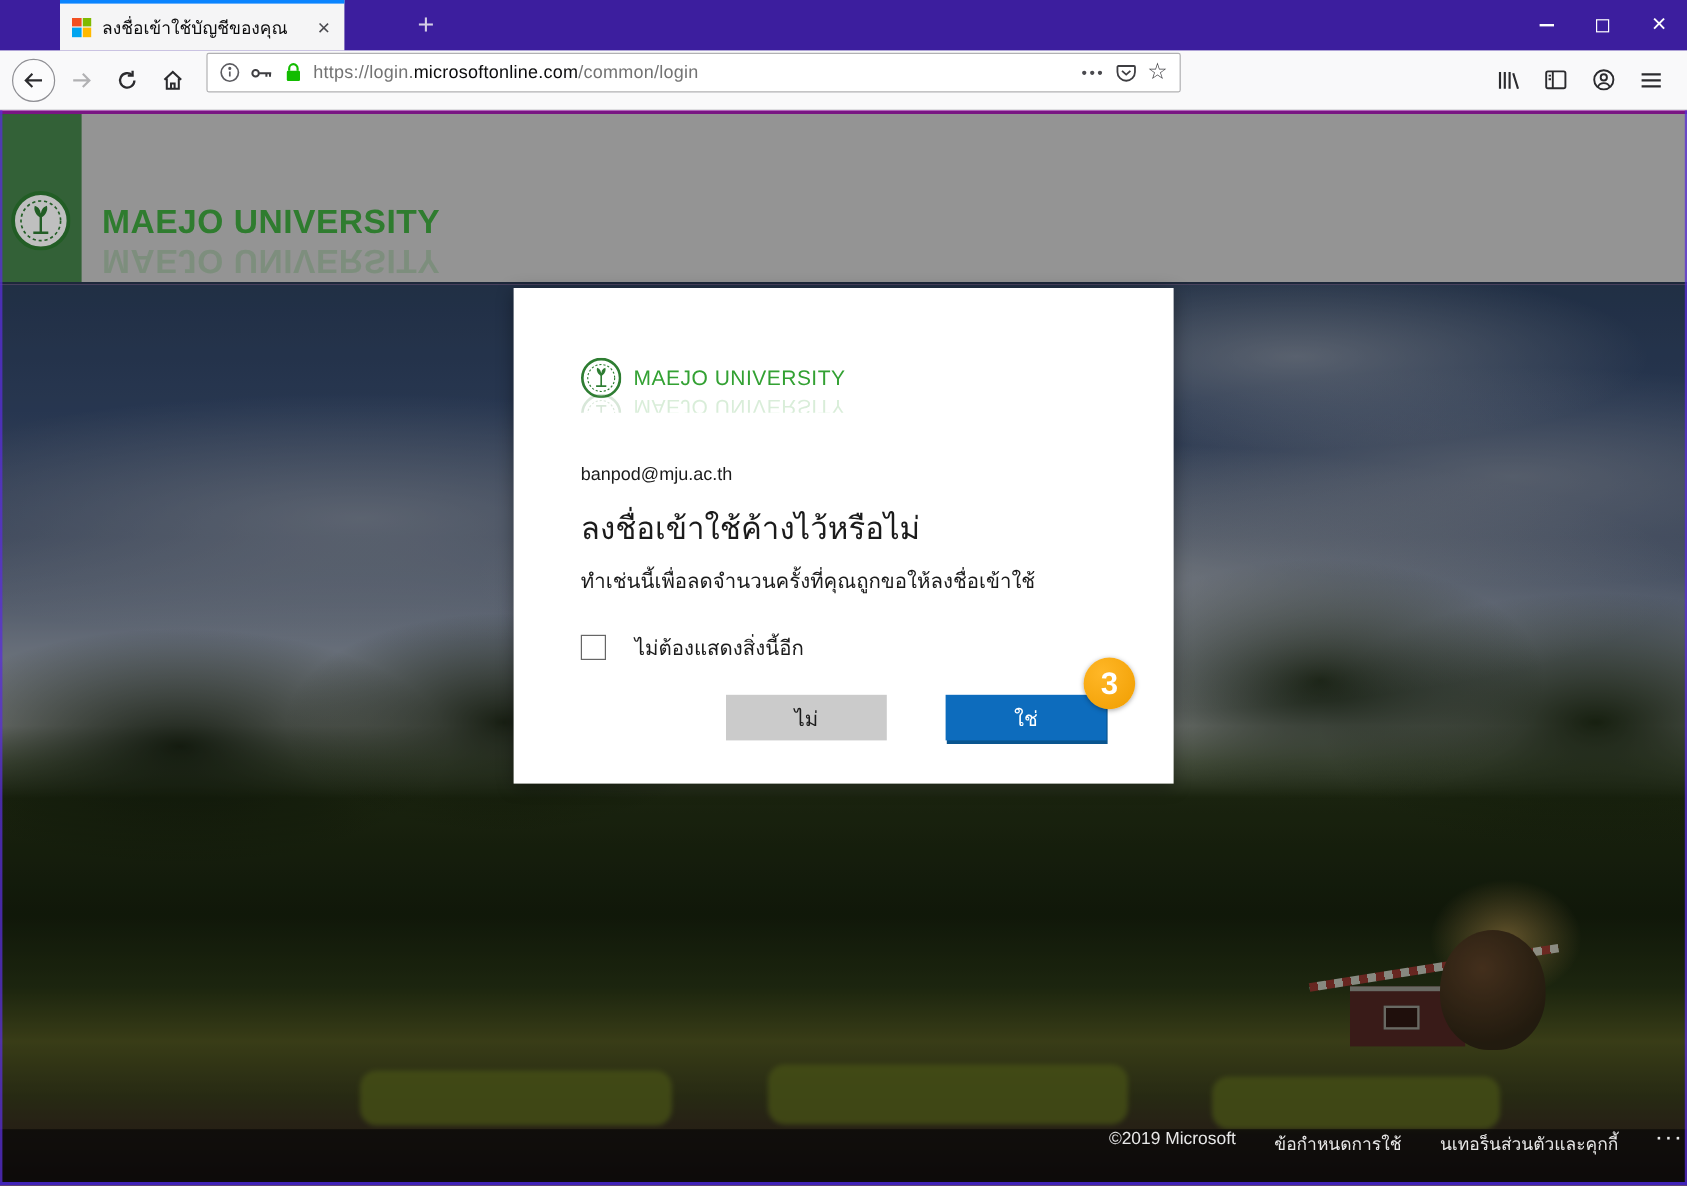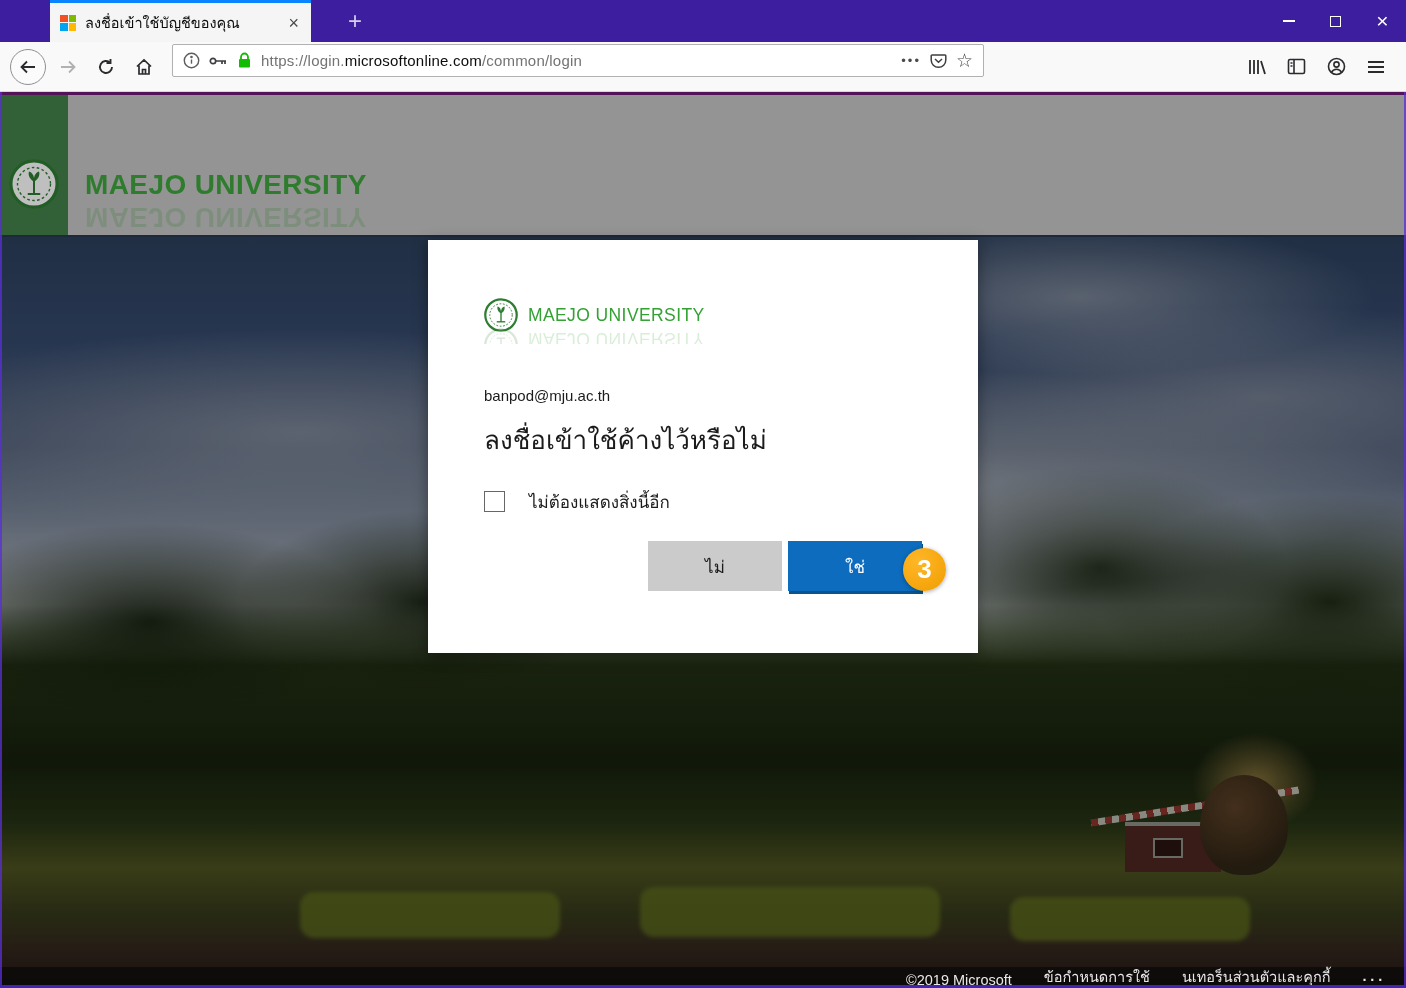--- a/index.html
+++ b/index.html
@@ -2,21 +2,21 @@
 <html><head>
 <meta charset="utf-8">
 <style>
   html,body{margin:0;padding:0;background:#222;}
   *{box-sizing:border-box;}
   .window{position:relative;width:1406px;height:988px;overflow:hidden;background:#fff;
           font-family:"Liberation Sans","DejaVu Sans",sans-serif;-webkit-font-smoothing:antialiased;}
 
   
   .titlebar{position:relative;height:42px;background:#3c1e9e;}
-  .tab{position:absolute;left:50px;top:0;width:261px;height:42px;background:#f5f5f6;
+  .tab{position:absolute;left:50px;top:0;width:237px;height:42px;background:#f5f5f6;
        border-top:3px solid #0a84ff;display:flex;align-items:center;gap:9px;padding:0 10px;}
   .ms-logo{width:16px;height:16px;display:grid;grid-template-columns:7.5px 7.5px;grid-template-rows:7.5px 7.5px;gap:1px;flex:none;}
   .ms-logo i{display:block;}
   .ms-logo i:nth-child(1){background:#f25022;}
   .ms-logo i:nth-child(2){background:#7fba00;}
   .ms-logo i:nth-child(3){background:#00a4ef;}
   .ms-logo i:nth-child(4){background:#ffb900;}
   .tab-title{flex:1;font-size:14.5px;color:#0c0c0d;white-space:nowrap;overflow:hidden;}
   .tab-close{color:#4a4a4f;font-size:18px;line-height:1;padding:0 2px;cursor:default;}
   .newtab{position:absolute;left:336px;top:0;width:38px;height:42px;display:flex;align-items:center;
@@ -37,21 +37,21 @@
   .urlbar{flex:1;max-width:812px;height:33px;background:#fff;border:1px solid #b1b1b3;border-radius:2px;
           display:flex;align-items:center;gap:9px;padding:0 10px;margin:0 10px 12px 6px;}
   .ub-icon{flex:none;display:flex;align-items:center;color:#5c5c61;}
   .url{flex:1;font-size:15px;white-space:nowrap;overflow:hidden;letter-spacing:.2px;}
   .u-gray{color:#737373;} .u-dark{color:#0c0c0d;}
   .dots{color:#4a4a4f;font-size:13px;letter-spacing:2px;flex:none;}
   .star{color:#3e3e42;font-size:19px;flex:none;line-height:1;}
   .right-icons{display:flex;align-items:center;gap:8px;margin-left:auto;padding-right:4px;}
 
   
-  .page{position:absolute;top:92px;left:0;right:0;bottom:0;background:#701a75;overflow:hidden;}
+  .page{position:absolute;top:92px;left:0;right:0;bottom:0;background:#a21caf;overflow:hidden;}
 
   .photo{position:absolute;left:0;top:145px;right:0;bottom:0;background:
     radial-gradient(90px 70px at 1255px 545px, rgba(216,170,92,.55), transparent 70%),
     radial-gradient(420px 110px at 1080px 60px,  rgba(205,205,205,.45), transparent 70%),
     radial-gradient(520px 130px at 1260px 160px, rgba(188,188,188,.4),  transparent 70%),
     radial-gradient(620px 150px at 300px 195px,  rgba(172,176,182,.5),  transparent 70%),
     radial-gradient(720px 160px at 900px 245px,  rgba(192,194,192,.55), transparent 70%),
     radial-gradient(260px 140px at 1100px 330px, rgba(20,32,12,.95),  transparent 72%),
     radial-gradient(320px 150px at 1330px 365px, rgba(24,36,14,.95),  transparent 72%),
     radial-gradient(260px 130px at 420px 365px,  rgba(18,28,10,.9),   transparent 70%),
@@ -73,39 +73,39 @@
   .strip svg{position:absolute;left:9px;top:64px;}
   .mh-title{position:absolute;left:85px;top:74px;font-size:28px;font-weight:600;color:#3fa63f;letter-spacing:.4px;white-space:nowrap;}
   .mh-title.reflect{top:106px;transform:scaleY(-1);opacity:.22;}
 
   .wedge{position:absolute;left:0;top:268px;width:212px;height:628px;background:#4f9f31;
          clip-path:polygon(0 0,205px 157px,93px 628px,0 628px);}
   .wedge span{position:absolute;left:2px;font-size:27px;color:#d2d2d2;letter-spacing:1px;white-space:nowrap;}
 
   .dim{position:absolute;inset:0;background:rgba(0,0,0,.25);}
 
-  .pfooter{position:absolute;left:0;right:0;bottom:0;height:21px;background:rgba(8,8,8,.72);
-           display:flex;align-items:flex-end;justify-content:flex-end;gap:32px;padding:0 20px;
+  .pfooter{position:absolute;left:0;right:0;bottom:0;height:47px;background:rgba(8,8,8,.72);
+           display:flex;align-items:flex-start;justify-content:flex-end;gap:32px;padding:0 2px;
            color:#e8e8e8;font-size:14.5px;}
   .pfooter a{color:#e8e8e8;text-decoration:none;}
   .pfooter .more{letter-spacing:3px;font-weight:700;}
 
   
   .dialog{position:absolute;left:428px;top:148px;width:550px;box-shadow:0 3px 14px rgba(0,0,0,.4);z-index:3;}
   .dlg-main{background:#fff;height:413px;padding:58px 56px 0 56px;overflow:hidden;color:#1b1b1b;}
   .brand{display:flex;align-items:center;gap:10px;height:34px;}
   .brand-name{font-size:17.5px;color:#33a133;letter-spacing:.4px;font-weight:400;white-space:nowrap;}
   .brand.reflect{height:16px;transform:scaleY(-1);opacity:.18;margin-top:-4px;align-items:flex-end;overflow:hidden;}
   .email{margin-top:42px;font-size:15px;line-height:20px;}
   .dlg-title{margin:16px 0 0 0;font-size:26px;font-weight:400;line-height:36px;}
   .dlg-desc{margin:16px 0 0 0;font-size:17px;line-height:22px;}
   .chk-row{margin-top:30px;display:flex;align-items:center;gap:24px;font-size:17px;cursor:default;}
   .chk{width:21px;height:21px;border:1px solid #666;background:#fff;flex:none;}
   .btn-row{margin-top:26px;display:flex;justify-content:flex-end;gap:6px;}
-  .btn{min-width:134px;height:50px;border:none;font-size:17px;font-family:inherit;cursor:pointer;}
+  .btn{min-width:134px;height:38px;border:none;font-size:17px;font-family:inherit;cursor:pointer;margin-left:43px;}
   .btn.gray{background:#cbcbcb;color:#1b1b1b;}
   .btn.blue{background:#0d6cbd;color:#fff;box-shadow:1px 3px 0 #0a558f;}
   .dlg-footer{background:#f2f2f2;height:152px;padding:33px 56px;font-size:17px;line-height:25px;color:#1b1b1b;}
   .dlg-footer p{margin:0;}
 
   .badge{position:absolute;left:903px;top:456px;width:43px;height:43px;border-radius:50%;z-index:5;
          background:radial-gradient(circle at 35% 30%,#ffb727,#f09d00);color:#fff;font-size:26px;font-weight:700;
          display:flex;align-items:center;justify-content:center;box-shadow:0 1px 4px rgba(0,0,0,.35);}
 
   
@@ -277,20 +277,21 @@
           <span class="brand-name">MAEJO UNIVERSITY</span>
         </div>
         <div class="brand reflect">
           <svg width="34" height="34">
               <use href="#emblem"></use>
             </svg>
           <span class="brand-name">MAEJO UNIVERSITY</span>
         </div>
         <div class="email">banpod@mju.ac.th</div>
         <h1 class="dlg-title">ลงชื่อเข้าใช้ค้างไว้หรือไม่</h1>
+        <p class="dlg-desc">ทำเช่นนี้เพื่อลดจำนวนครั้งที่คุณถูกขอให้ลงชื่อเข้าใช้</p>
         <label class="chk-row">
           <span class="chk"></span>
           <span>ไม่ต้องแสดงสิ่งนี้อีก</span>
         </label>
         <div class="btn-row">
           <button class="btn gray">ไม่</button>
           <button class="btn blue">ใช่</button>
         </div>
       </div>
     </div>

